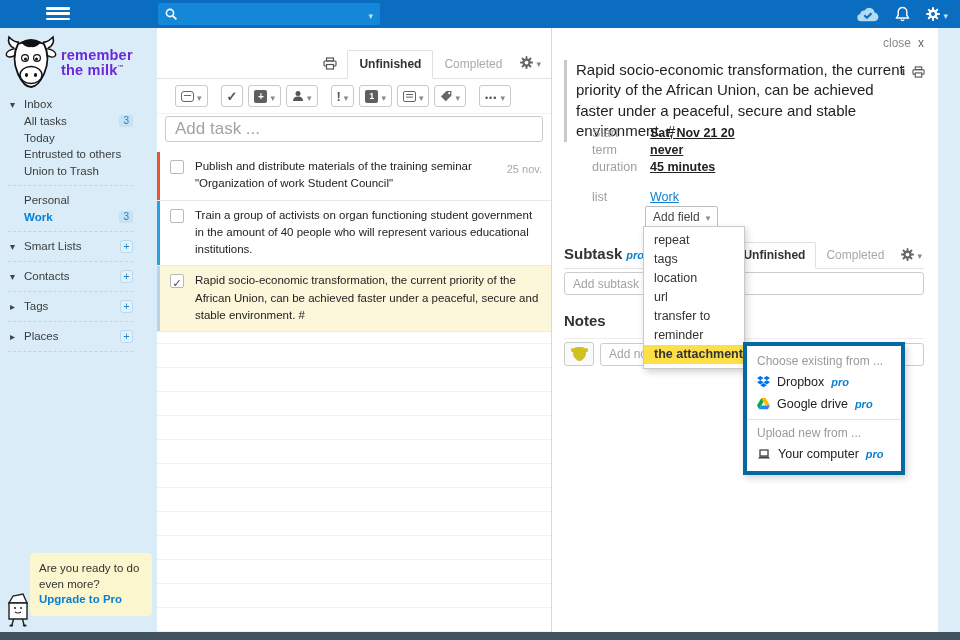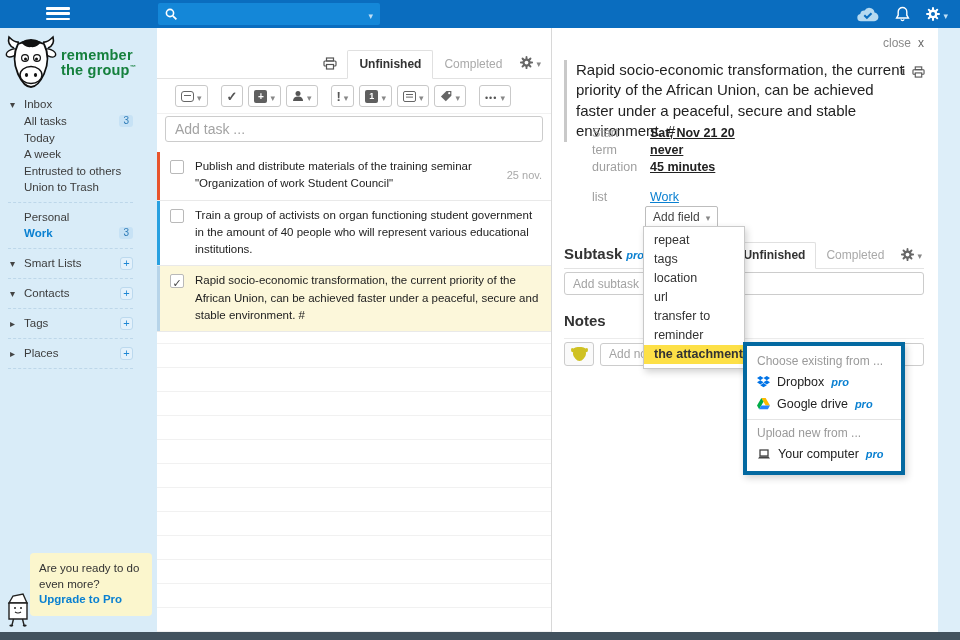--- a/index.html
+++ b/index.html
@@ -13,21 +13,21 @@
   .searchbox{position:absolute;left:158px;top:3px;width:222px;height:22px;background:#1487d8;
              border-radius:2px;display:flex;align-items:center;padding:0 7px;box-sizing:border-box;}
   .searchbox input{flex:1;background:transparent;border:none;outline:none;color:#fff;font-size:12px;min-width:0;}
   .caret-w::before{content:"▾";color:#bfdff5;font-size:9px;}
   .topbar-right{position:absolute;right:12px;top:0;height:28px;display:flex;align-items:center;gap:15px;}
   .gear-caret{display:flex;align-items:center;gap:2px;}
 
   
   .sidebar{position:absolute;left:0;top:28px;width:157px;height:604px;background:#d9ecf8;z-index:5;font-size:11.5px;}
   .logo{position:absolute;left:5px;top:6px;display:flex;align-items:center;gap:4px;}
-  .logo-text{color:#15803d;font-weight:bold;font-size:14.5px;line-height:1.02;letter-spacing:.2px;}
+  .logo-text{color:#6d28d9;font-weight:bold;font-size:14.5px;line-height:1.02;letter-spacing:.2px;}
   .logo-text .tm{font-size:6px;vertical-align:super;}
   .snav{position:absolute;left:0;top:68px;right:16px;}
   .snav-header{position:relative;height:17px;line-height:17px;padding-left:24px;color:#3c3c3c;cursor:pointer;}
   .tri-down::before{content:"▾";position:absolute;left:10px;top:0;color:#444;font-size:10px;}
   .tri-right::before{content:"▸";position:absolute;left:10px;top:0;color:#444;font-size:10px;}
   .snav-item{position:relative;height:16.5px;line-height:16.5px;padding-left:24px;color:#3c3c3c;cursor:pointer;}
   .snav-item.sel{color:#0a80d1;font-weight:bold;}
   .badge{position:absolute;right:8px;top:2px;background:#c7e2f5;color:#2e7cb8;border-radius:3px;
          font-size:10px;font-weight:normal;line-height:12px;padding:0 4px;}
   .plusbtn{position:absolute;right:8px;top:2px;width:13px;height:13px;background:#e3f1fb;border:1px solid #bcd9ee;
@@ -68,33 +68,33 @@
   .ic-cal1{width:13px;height:13px;background:#5f5f5f;border-radius:2px;color:#fff;font-size:9px;
            line-height:13px;text-align:center;font-weight:bold;}
   .ic-cal1::before{content:"1";}
   .ic-prio::before{content:"!";font-size:13px;font-weight:bold;color:#555;}
   .ic-list{width:13px;height:11px;border:1.5px solid #666;border-radius:2px;position:relative;box-sizing:border-box;}
   .ic-list::before{content:"";position:absolute;left:2px;right:2px;top:2px;height:1.2px;background:#666;box-shadow:0 2.6px 0 #666;}
   .ic-more::before{content:"•••";font-size:9px;letter-spacing:1px;color:#555;}
 
   .addtask{position:absolute;top:88px;left:8px;right:8px;}
   .addtask input{width:100%;box-sizing:border-box;height:26px;border:1px solid #ccc;border-radius:3px;
-                 padding:0 9px;font-size:14px;color:#333;outline:none;background:#fff;}
+                 padding:0 9px;font-size:17px;color:#333;outline:none;background:#fff;}
   .addtask input::placeholder,.txt::placeholder{color:#a3a3a3;}
 
   .tasks-area{position:absolute;top:124px;left:0;right:0;bottom:0;
               background:repeating-linear-gradient(to bottom,#fff 0 23px,#f1f1f1 23px 24px);}
   .task{position:relative;padding:6px 58px 7px 38px;font-size:11.5px;color:#222;line-height:1.5;
         border-bottom:1px solid #e9e9e9;background:#fff;cursor:pointer;}
   .task .bar{position:absolute;left:0;top:0;bottom:0;width:3px;}
   .task .cb{position:absolute;left:13px;top:8px;width:12px;height:12px;border:1.5px solid #b9b9b9;border-radius:2px;
             background:#fff;text-align:center;cursor:pointer;}
   .task .cb.checked::before{content:"✓";font-size:11px;line-height:12px;color:#444;}
   .task.selected{background:#fcf7da;}
-  .task .date{position:absolute;right:9px;top:15px;color:#a9a9a9;font-size:11px;}
+  .task .date{position:absolute;right:9px;top:9px;color:#a9a9a9;font-size:11px;}
   .task.p2,.task.p3{padding-right:12px;}
 
   
   .detail{position:absolute;left:552px;top:28px;width:386px;height:604px;background:#fff;font-size:12.5px;}
   .close-row{position:absolute;top:8px;right:14px;color:#8a8a8a;font-size:12px;display:flex;gap:7px;align-items:center;cursor:pointer;}
   .x-ic::before{content:"x";color:#666;font-size:12px;}
   .title-block{position:absolute;top:32px;left:12px;width:332px;border-left:3px solid #c9c9c9;padding-left:9px;
                font-size:15px;color:#222;line-height:1.36;}
   .title-icons{position:absolute;top:36px;right:13px;display:flex;gap:7px;align-items:center;color:#555;}
   .i-ic::before{content:"i";font-weight:bold;font-size:12px;font-family:"Liberation Serif",serif;color:#444;}
@@ -199,35 +199,34 @@
         <circle cx="32" cy="24" r="3.4" fill="#fff" stroke="#111" stroke-width="1.2"></circle>
         <circle cx="20.5" cy="25" r="1.5" fill="#111"></circle>
           <circle cx="31.5" cy="25" r="1.5" fill="#111"></circle>
         <ellipse cx="26" cy="41" rx="11" ry="8.5" fill="#fff" stroke="#111" stroke-width="1.5"></ellipse>
         <ellipse cx="21.5" cy="41" rx="1.6" ry="2" fill="#111"></ellipse>
           <ellipse cx="30.5" cy="41" rx="1.6" ry="2" fill="#111"></ellipse>
       </svg>
     </span>
     <div class="logo-text">
       <div><span>remember</span></div>
-      <div><span>the group</span><span class="tm">™</span></div>
+      <div><span>the milk</span><span class="tm">™</span></div>
     </div>
   </div>
 
   <div class="snav">
     <div class="snav-header">
       <span class="tri-down"></span>
       <span>Inbox</span>
     </div>
     <div class="snav-item">
       <span>All tasks</span>
       <span class="badge">3</span>
     </div>
     <div class="snav-item"><span>Today</span></div>
-    <div class="snav-item"><span>A week</span></div>
     <div class="snav-item"><span>Entrusted to others</span></div>
     <div class="snav-item"><span>Union to Trash</span></div>
 
     <div class="sdivider"></div>
 
     <div class="snav-item"><span>Personal</span></div>
     <div class="snav-item sel">
       <span>Work</span>
       <span class="badge">3</span>
     </div>

